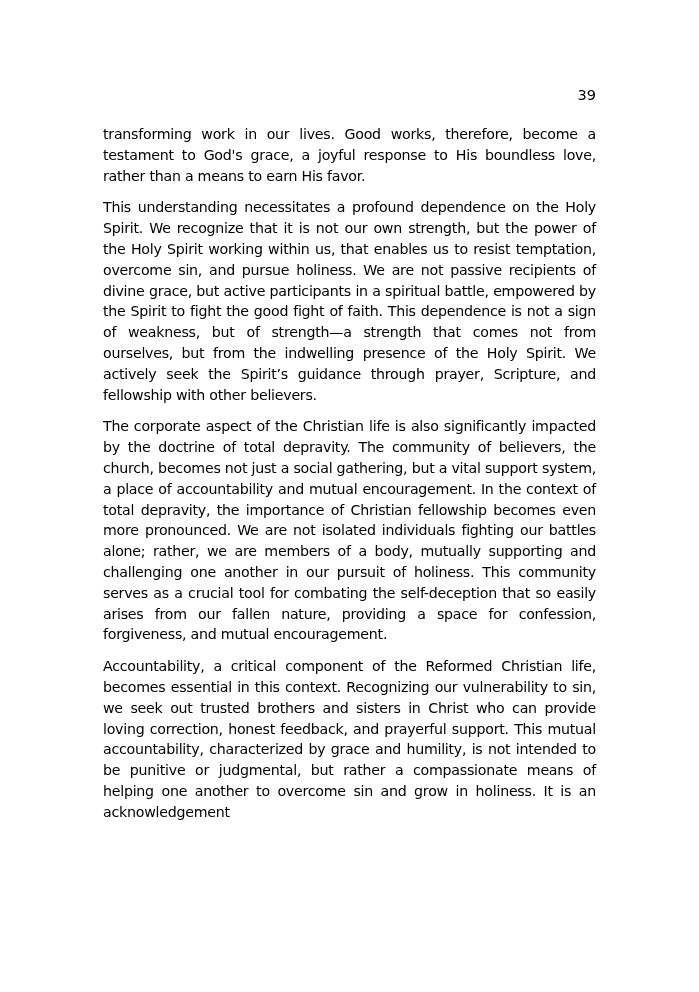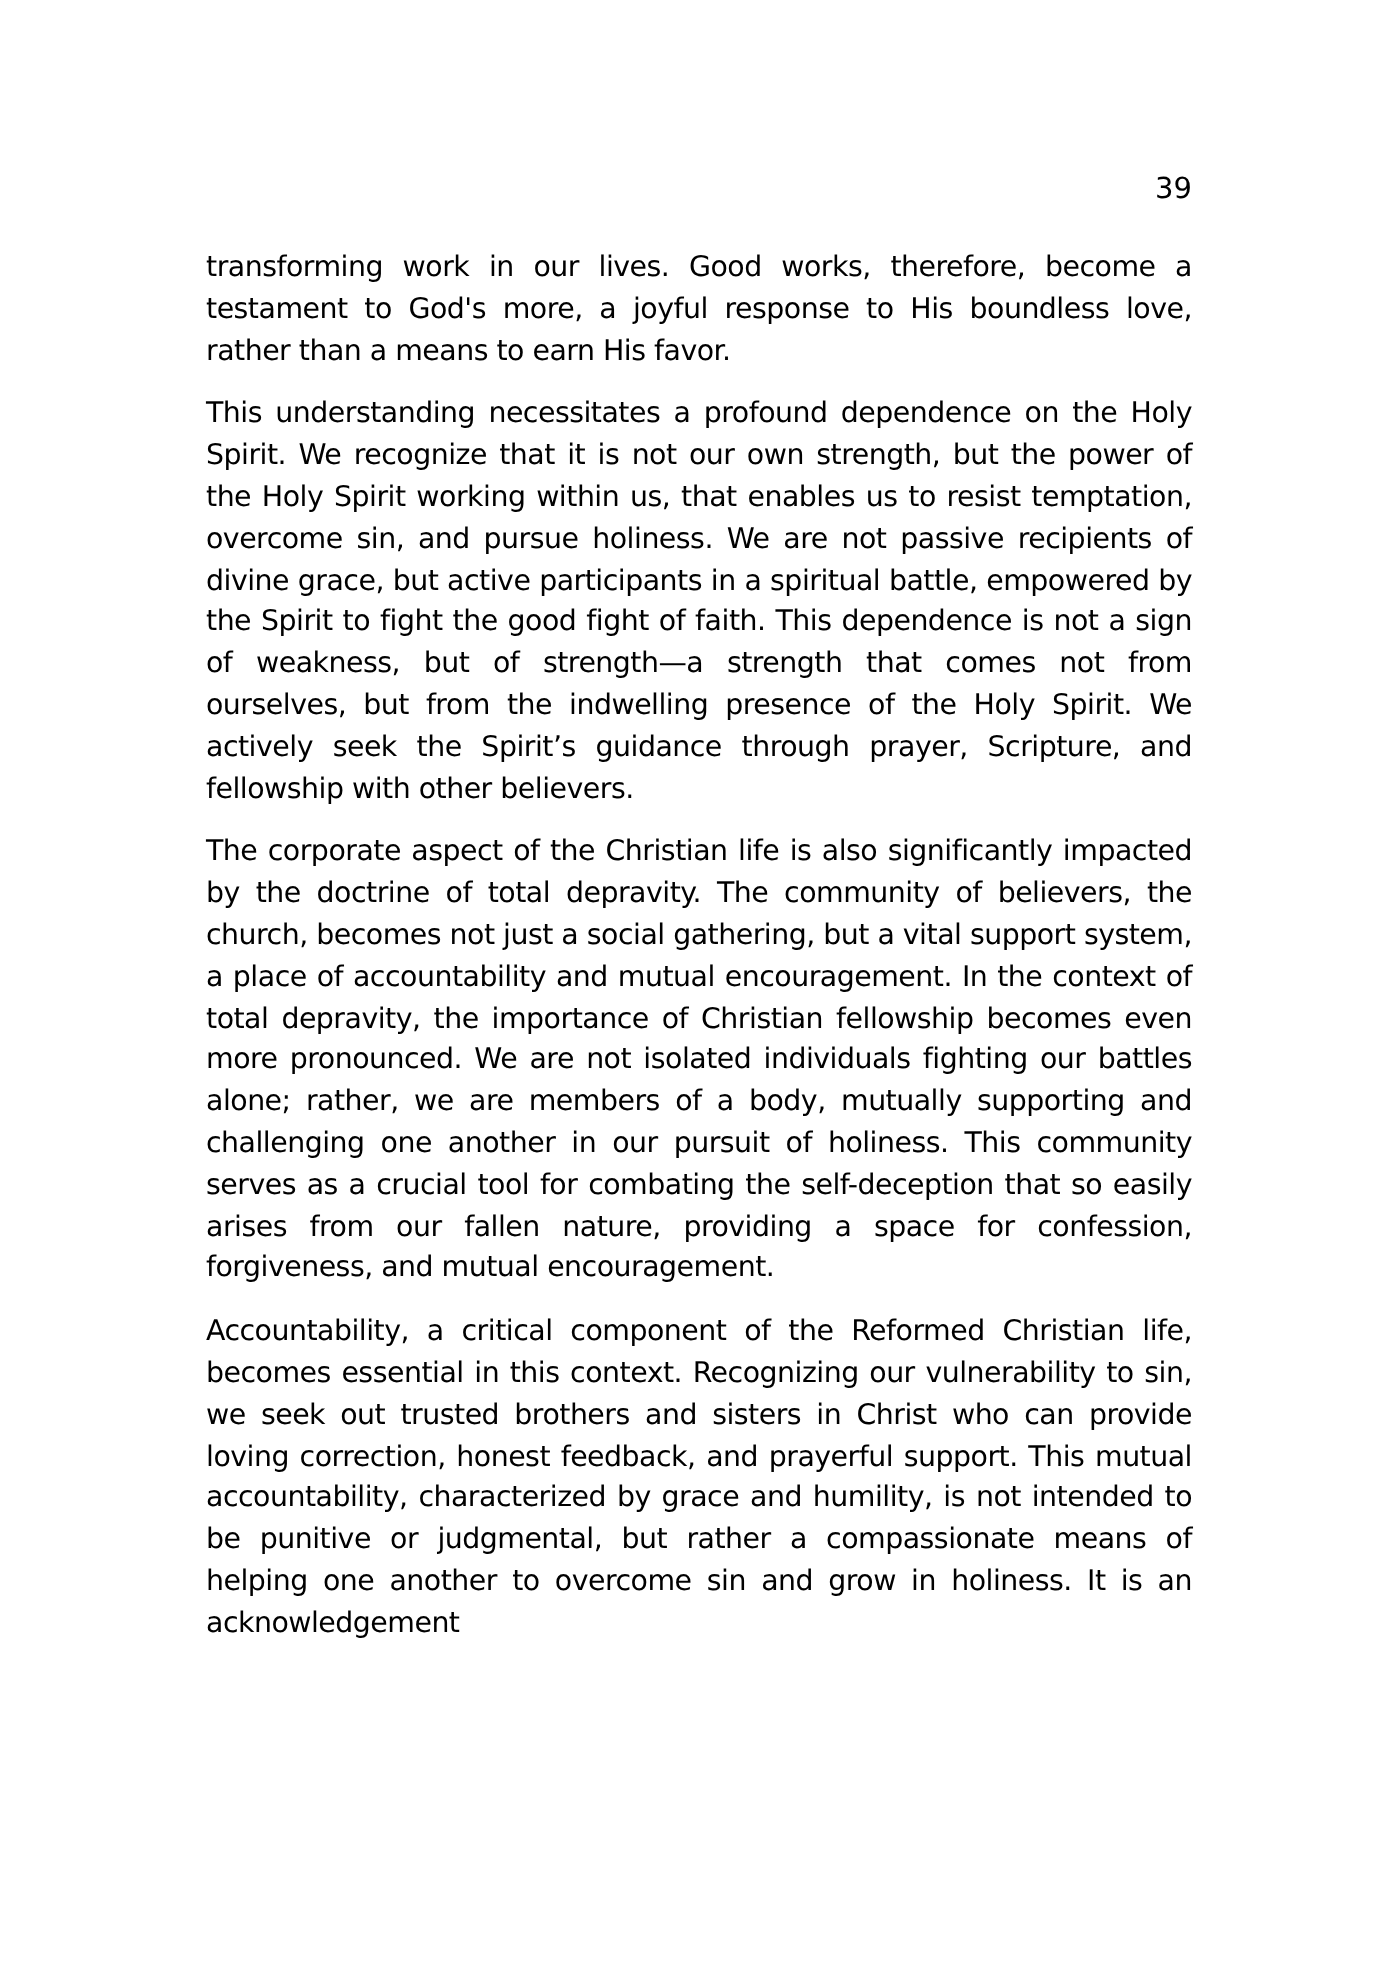--- a/index.html
+++ b/index.html
@@ -40,17 +40,17 @@
     .content p:last-child {
       text-align-last: justify;
     }
   </style>
 </head>
 <body>
 
 <div class="page-number">39</div>
 
 <div class="content">
-  <p>transforming work in our lives. Good works, therefore, become a testament to God's more, a joyful response to His boundless love, rather than a means to earn His favor.</p>
+  <p>transforming work in our lives. Good works, therefore, become a testament to God's grace, a joyful response to His boundless love, rather than a means to earn His favor.</p>
   <p>This understanding necessitates a profound dependence on the Holy Spirit. We recognize that it is not our own strength, but the power of the Holy Spirit working within us, that enables us to resist temptation, overcome sin, and pursue holiness. We are not passive recipients of divine grace, but active participants in a spiritual battle, empowered by the Spirit to fight the good fight of faith. This dependence is not a sign of weakness, but of strength—a strength that comes not from ourselves, but from the indwelling presence of the Holy Spirit. We actively seek the Spirit’s guidance through prayer, Scripture, and fellowship with other believers.</p>
   <p>The corporate aspect of the Christian life is also significantly impacted by the doctrine of total depravity. The community of believers, the church, becomes not just a social gathering, but a vital support system, a place of accountability and mutual encouragement. In the context of total depravity, the importance of Christian fellowship becomes even more pronounced. We are not isolated individuals fighting our battles alone; rather, we are members of a body, mutually supporting and challenging one another in our pursuit of holiness. This community serves as a crucial tool for combating the self-deception that so easily arises from our fallen nature, providing a space for confession, forgiveness, and mutual encouragement.</p>
   <p>Accountability, a critical component of the Reformed Christian life, becomes essential in this context. Recognizing our vulnerability to sin, we seek out trusted brothers and sisters in Christ who can provide loving correction, honest feedback, and prayerful support. This mutual accountability, characterized by grace and humility, is not intended to be punitive or judgmental, but rather a compassionate means of helping one another to overcome sin and grow in holiness. It is an acknowledgement</p>
 </div>
 
 </body></html>

